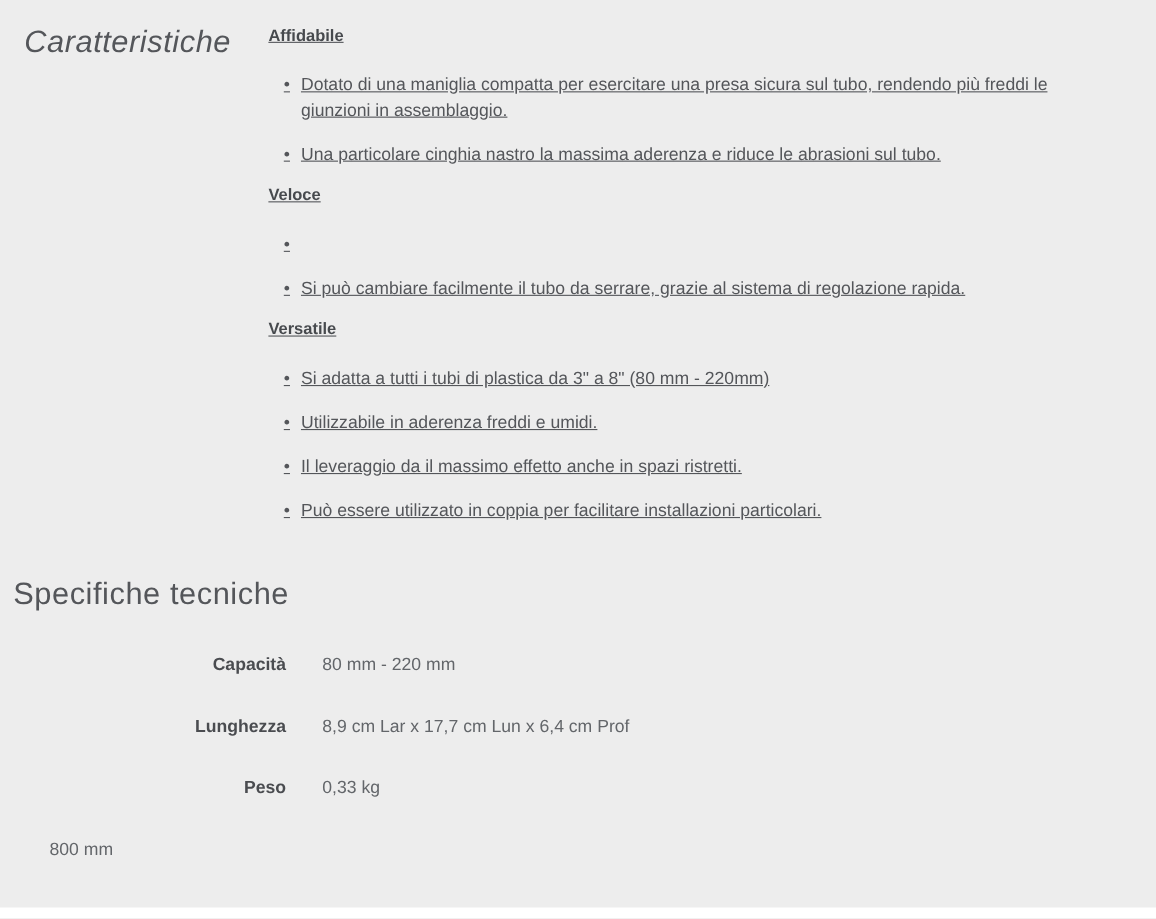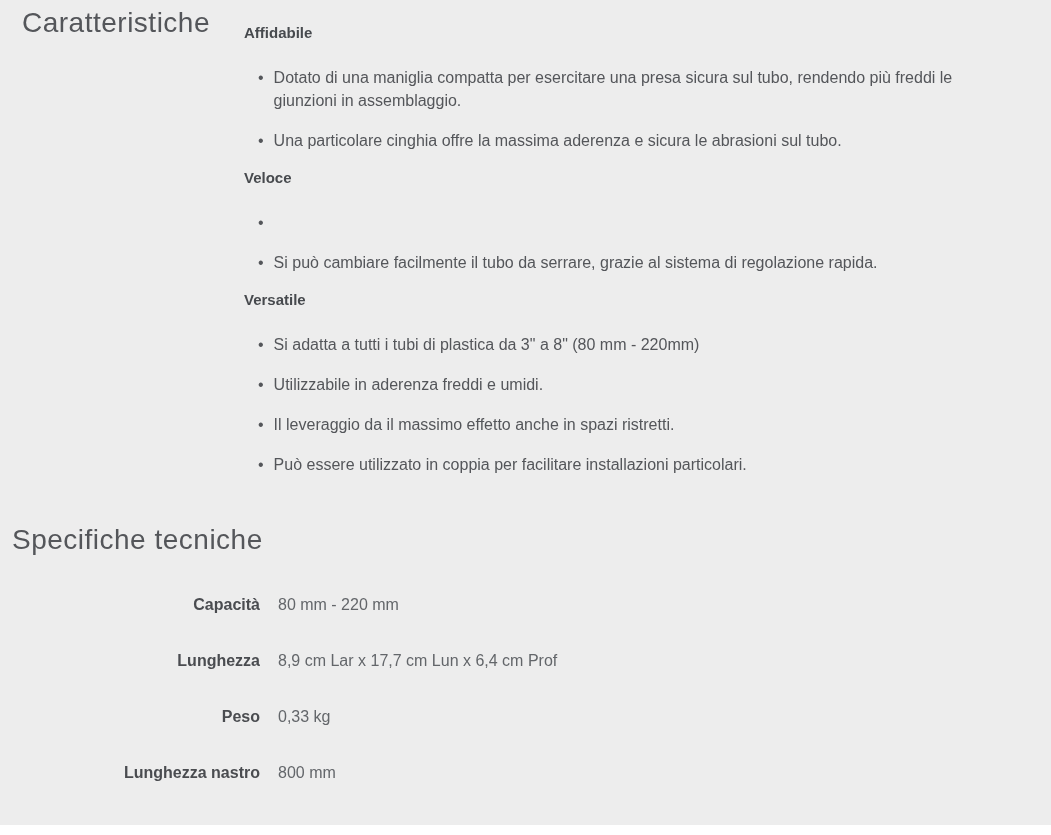--- a/index.html
+++ b/index.html
@@ -23,25 +23,27 @@
     margin: 0;
     font-size: 28px;
     font-weight: 300;
     letter-spacing: 0.5px;
     color: #54565a;
     line-height: 1.2;
   }
   .features-title-col {
     width: 222px;
     flex: 0 0 222px;
-    padding-top: 6px;
+    padding-top: 21px;
+    font-style: italic;
   }
   .features-content {
     width: 775px;
     padding-top: 24px;
+    text-decoration: underline;
   }
   .group-heading {
     margin: 0;
     font-size: 15px;
     font-weight: 700;
     color: #474a4e;
     line-height: 18px;
   }
   .feature-group + .feature-group { }
   ul.bullets {
@@ -73,21 +75,21 @@
     line-height: 23px;
   }
   .spec-label {
     width: 248px;
     flex: 0 0 248px;
     text-align: right;
     font-weight: 700;
     color: #4a4c50;
   }
   .spec-value {
-    margin-left: 18px;
+    margin-left: 33px;
     color: #63666a;
   }
 
   
   .bottom-strip {
     position: absolute;
     left: 0;
     bottom: 0;
     width: 100%;
     height: 10px;
@@ -106,21 +108,21 @@
 
     <div class="feature-group">
       <h3 class="group-heading">Affidabile</h3>
       <ul class="bullets">
         <li>
           <span class="bullet-glyph">•</span>
           <span>Dotato di una maniglia compatta per esercitare una presa sicura sul tubo, rendendo più freddi le giunzioni in assemblaggio.</span>
         </li>
         <li>
           <span class="bullet-glyph">•</span>
-          <span>Una particolare cinghia offre la massima aderenza e sicura le abrasioni sul tubo.</span>
+          <span>Una particolare cinghia nastro la massima aderenza e riduce le abrasioni sul tubo.</span>
         </li>
       </ul>
     </div>
 
     <div class="feature-group">
       <h3 class="group-heading">Veloce</h3>
       <ul class="bullets">
         <li>
           <span class="bullet-glyph">•</span>
         </li>
@@ -166,19 +168,18 @@
     </div>
     <div class="spec-row">
       <div class="spec-label">Lunghezza</div>
       <div class="spec-value">8,9 cm Lar x 17,7 cm Lun x 6,4 cm Prof</div>
     </div>
     <div class="spec-row">
       <div class="spec-label">Peso</div>
       <div class="spec-value">0,33 kg</div>
     </div>
     <div class="spec-row">
-      <div class="spec-label">Lunghezza nastro</div>
       <div class="spec-value">800 mm</div>
     </div>
   </div>
 </section>
 
 <div class="bottom-strip"></div>
 
 </body></html>

